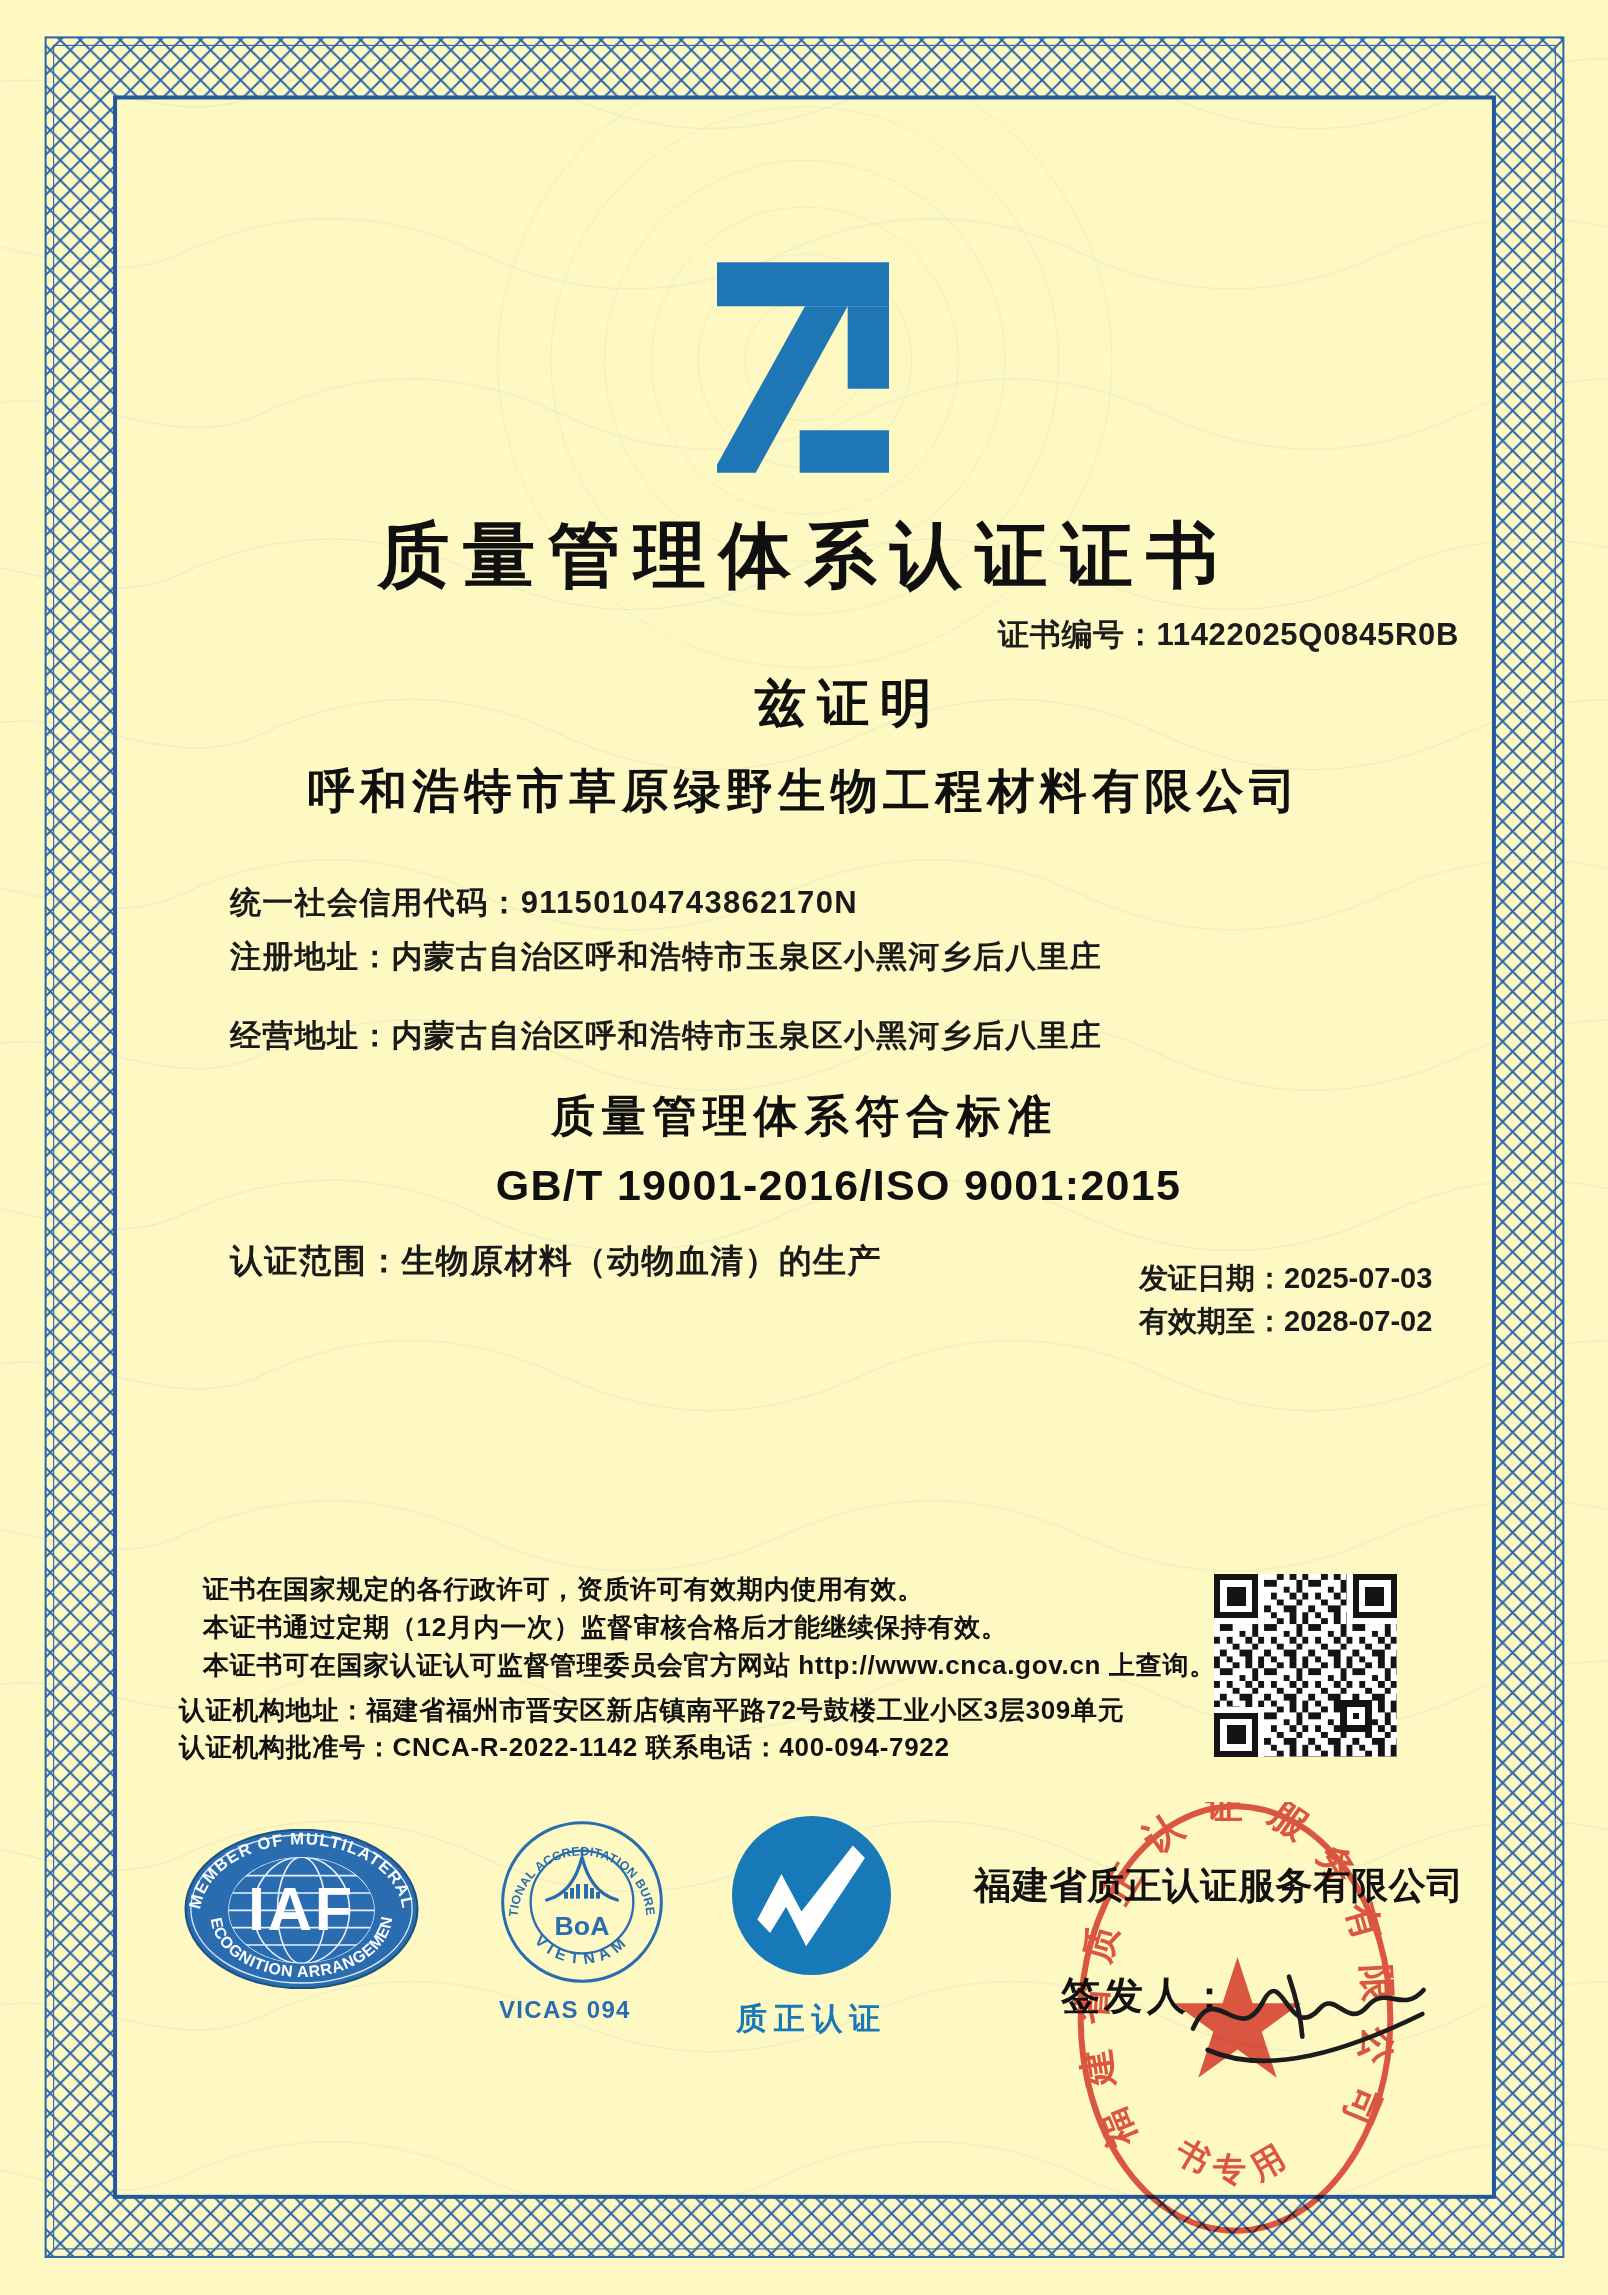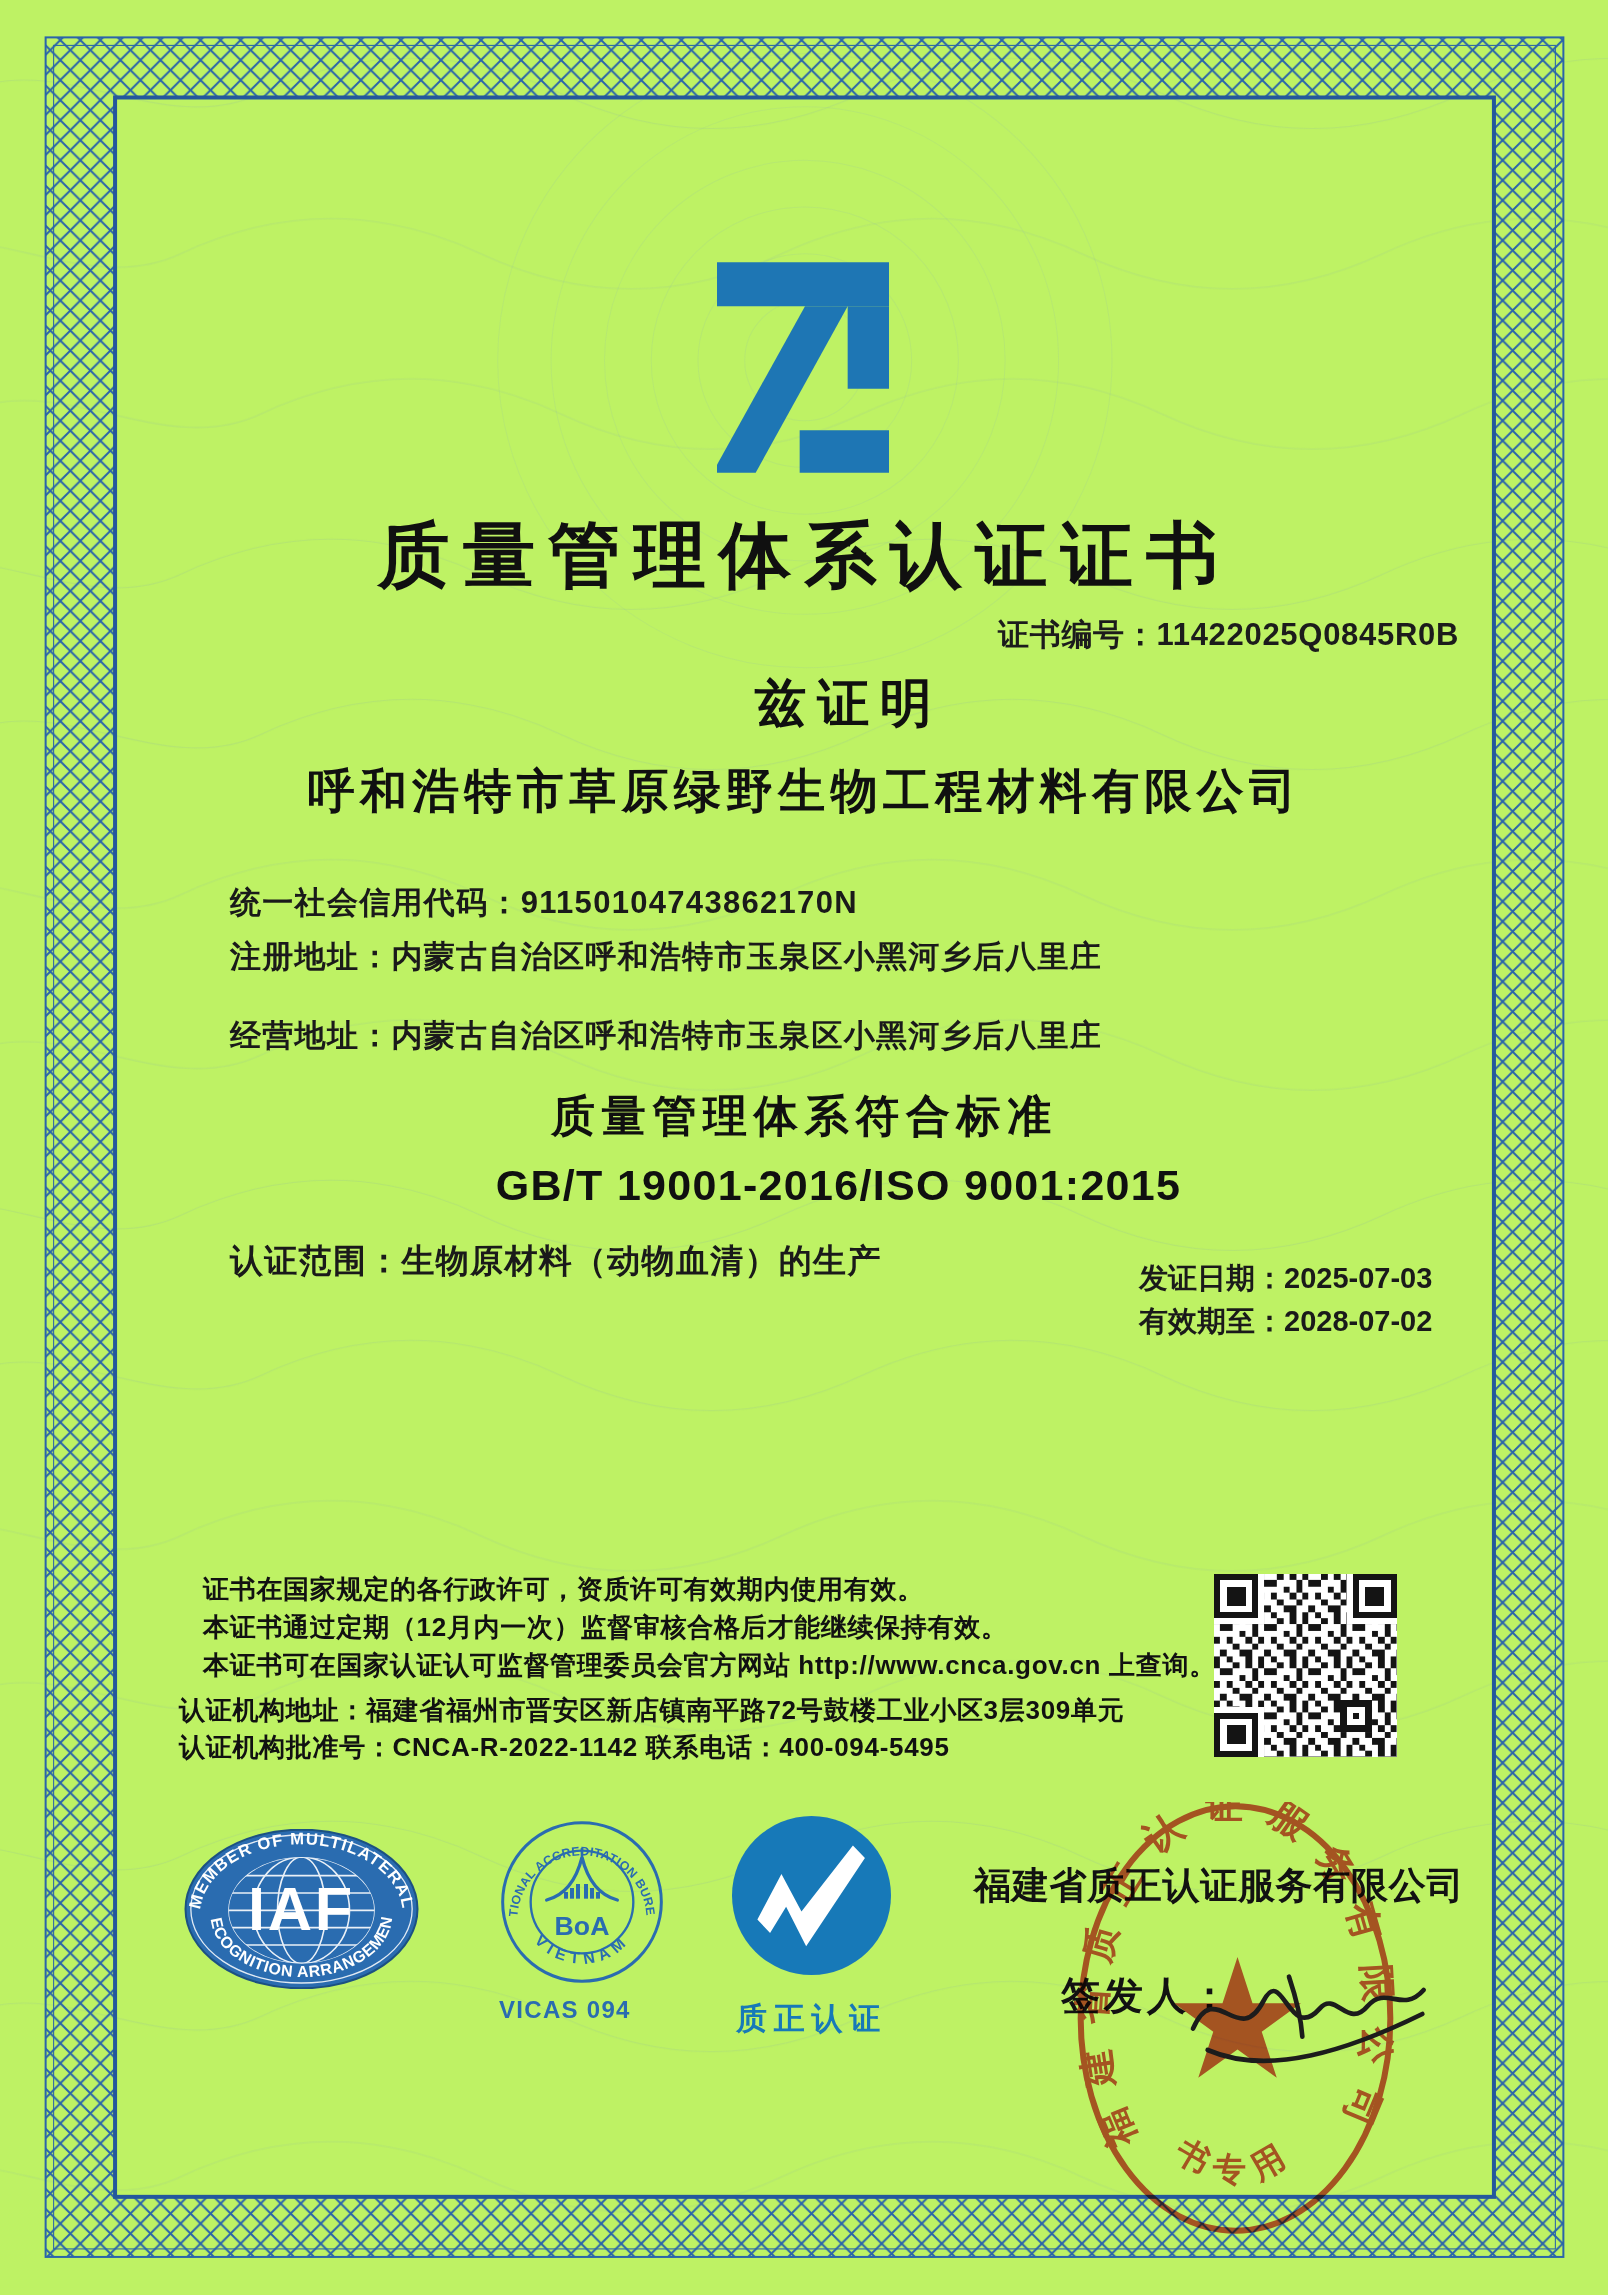--- a/index.html
+++ b/index.html
@@ -1,17 +1,17 @@
 <!DOCTYPE html>
 <html style="font-size:10.7px"><head>
 <meta charset="utf-8">
 <style>
   html,body{margin:0;padding:0;background:#e8e8e8;}
   .page{
-    position:relative;width:1609px;height:2295px;background:#bef264;
+    position:relative;width:1609px;height:2295px;background:#fef9c3;
     font-family:"Liberation Sans","DejaVu Sans",sans-serif;overflow:hidden;
   }
   .abs{position:absolute;}
   svg{display:block;}
   .layer{position:absolute;inset:0;pointer-events:none;}
   
   .title{top:508px;left:0;width:100%;text-align:center;font-size:72px;font-weight:bold;
          letter-spacing:13.4px;color:#101010;}
   .certno{top:614px;left:998px;font-size:31px;font-weight:bold;color:#1c1c1c;letter-spacing:0.7px;}
   .statement{top:669px;left:0;width:100%;text-align:center;font-size:52px;font-weight:bold;
@@ -115,21 +115,21 @@
     <div><span>有效期至：</span><span>2028-07-02</span></div>
   </div>
 
   <div class="abs notes">
     <div>证书在国家规定的各行政许可，资质许可有效期内使用有效。</div>
     <div>本证书通过定期（12月内一次）监督审核合格后才能继续保持有效。</div>
     <div>本证书可在国家认证认可监督管理委员会官方网站 http://www.cnca.gov.cn 上查询。</div>
   </div>
   <div class="abs agency">
     <div>认证机构地址：福建省福州市晋安区新店镇南平路72号鼓楼工业小区3层309单元</div>
-    <div>认证机构批准号：CNCA-R-2022-1142  联系电话：400-094-5495</div>
+    <div>认证机构批准号：CNCA-R-2022-1142  联系电话：400-094-7922</div>
   </div>
 
   <svg class="abs" style="left:1214px;top:1574px" width="183" height="183" viewBox="0 0 29 29" shape-rendering="crispEdges">
     <defs>
       <pattern id="qrp" width="7" height="7" patternUnits="userSpaceOnUse">
         <g fill="#141414">
           <rect x="0" y="0" width="1" height="1"></rect>
             <rect x="3" y="0" width="1" height="1"></rect>
           <rect x="5" y="0" width="1" height="1"></rect>
             <rect x="1" y="1" width="2" height="1"></rect>

